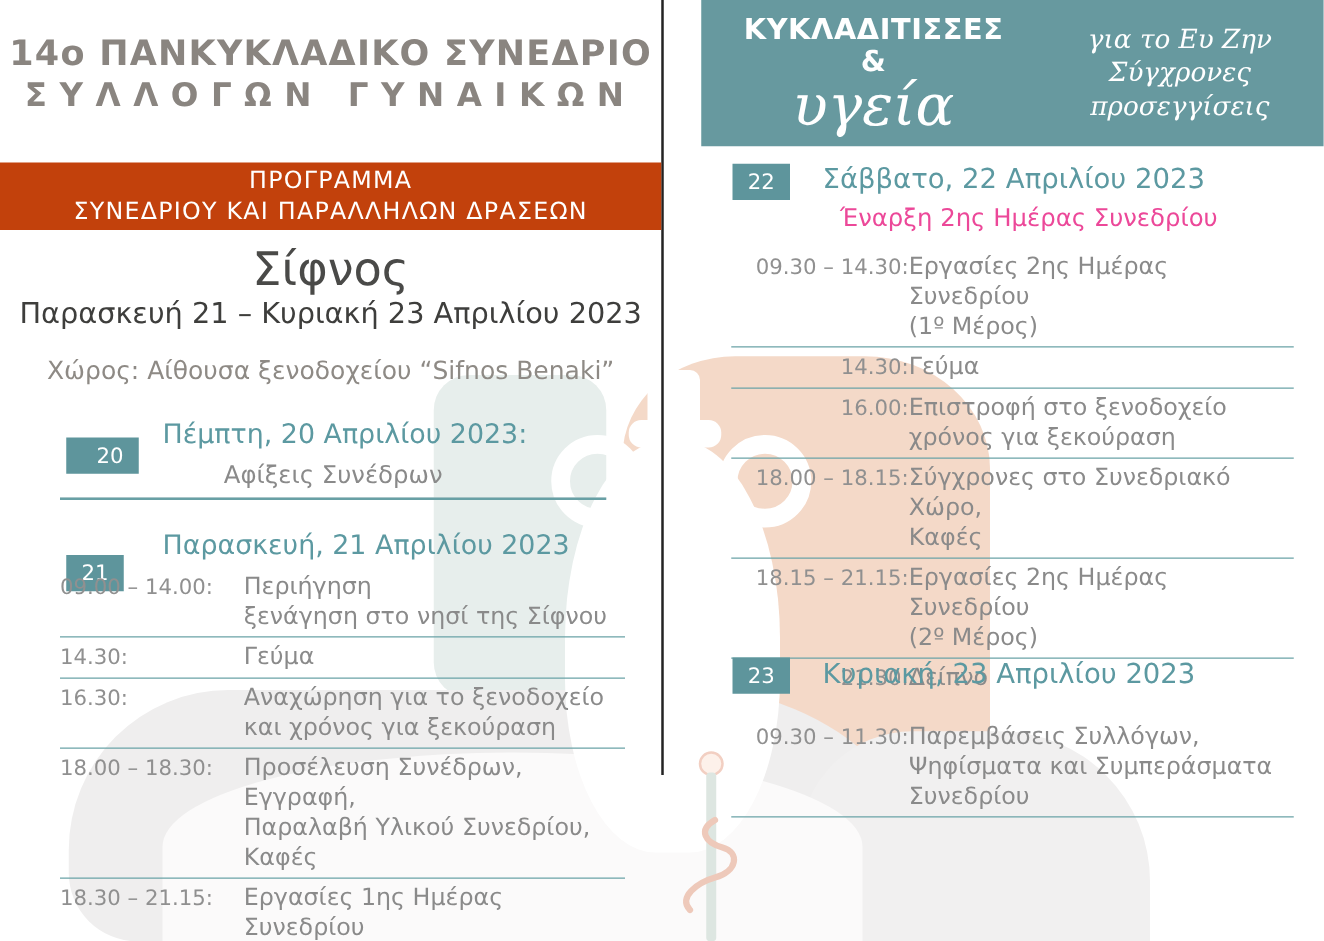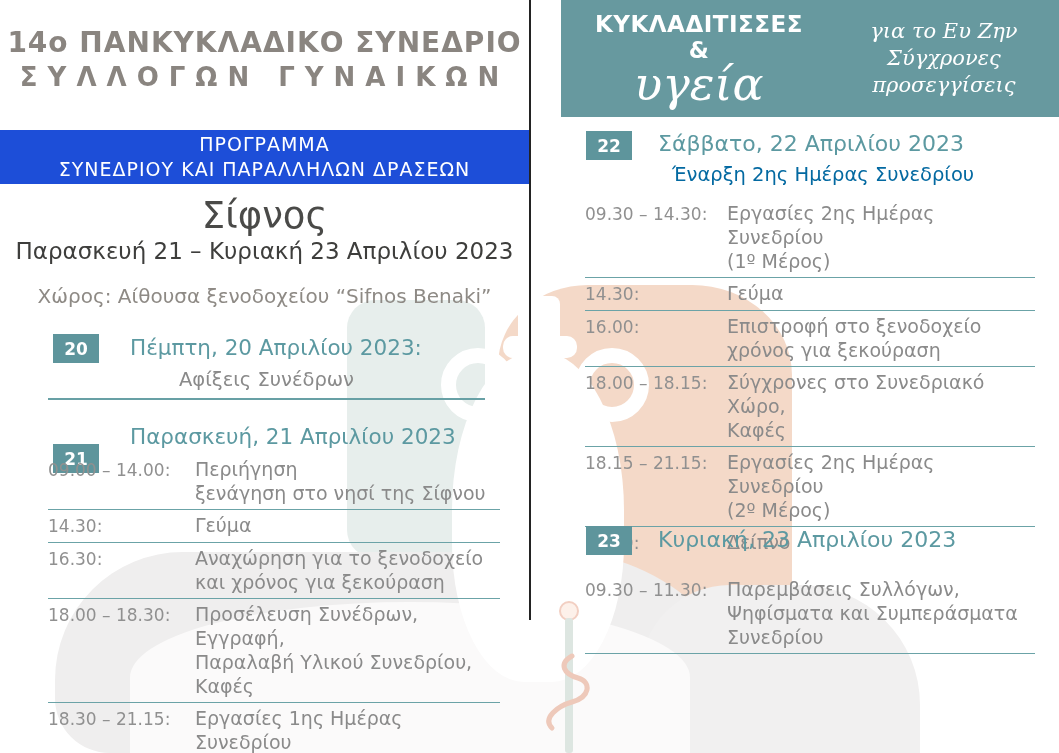--- a/index.html
+++ b/index.html
@@ -25,44 +25,44 @@
   .wm-handle.l{left:441px;top:348px;} .wm-handle.r{left:575px;top:348px;}
   .wm-caduceus{left:538px;top:598px;width:64px;height:155px;}
 
   
   .divider{position:absolute;left:529px;top:0;width:2px;height:620px;background:#232323;z-index:2;}
 
   
   .abs{position:absolute;z-index:3;}
   .teal-line{border-top:2px solid #68a0a5;}
   .badge{width:46px;height:29px;background:#5e959c;color:#ffffff;font-size:17px;
-    display:flex;align-items:center;justify-content:center;font-weight:bold;}
+    display:flex;align-items:center;justify-content:center;font-weight:normal;}
   .day-heading{color:#5c99a1;font-size:21.5px;white-space:nowrap;}
 
   
   .title-block{left:0;top:26px;width:529px;text-align:center;color:#8a8580;font-weight:bold;}
   .title-line1{font-size:28px;letter-spacing:1px;}
   .title-line2{font-size:26px;letter-spacing:10px;margin-top:3px;}
-  .band{left:0;top:130px;width:529px;height:54px;background:#1d4ed8;color:#ffffff;
+  .band{left:0;top:130px;width:529px;height:54px;background:#c2410c;color:#ffffff;
     display:flex;flex-direction:column;align-items:center;justify-content:center;
     font-size:19px;line-height:25px;letter-spacing:1px;}
   .island{left:0;top:194px;width:529px;text-align:center;font-size:37px;color:#4a4a48;}
   .daterange{left:0;top:238px;width:529px;text-align:center;font-size:23px;color:#3e3e3c;}
   .venue{left:0;top:284px;width:529px;text-align:center;font-size:20px;color:#8e8a85;}
 
   .note{left:48px;top:368px;width:437px;text-align:center;font-size:19.5px;color:#8a8a8a;
     padding-bottom:7px;border-bottom:1px solid #d9d9d9;}
   .note-teal{left:48px;top:398px;width:437px;}
 
   .rows{width:452px;}
   .row{display:flex;padding:3px 0 4px;border-bottom:1.5px solid #6ba3a7;}
   .row.no-border{border-bottom:none;}
   .row .time{width:147px;font-size:17px;color:#909090;line-height:24px;padding-top:1px;white-space:nowrap;}
   .row .act{flex:1;font-size:19px;color:#8a8a8a;line-height:24px;}
-  .rows-right .time{width:142px;}
+  .rows-right .time{width:142px;text-align:right;}
 
   
   .brandbox{left:561px;top:0;width:498px;height:117px;background:#67999f;color:#ffffff;
     display:flex;align-items:center;}
   .brand-name{margin-left:34px;width:218px;text-align:center;}
   .brand-name .l1{font-size:23px;font-weight:bold;letter-spacing:0.5px;}
   .brand-name .l2{font-family:"DejaVu Serif",serif;font-style:italic;font-size:46px;line-height:46px;margin-top:-2px;}
   .brand-tagline{margin-left:26px;text-align:center;font-family:"DejaVu Serif",serif;
     font-style:italic;font-size:21px;line-height:27px;}
 </style>
@@ -96,21 +96,21 @@
 
   <div class="abs band">
     <div>ΠΡΟΓΡΑΜΜΑ</div>
     <div>ΣΥΝΕΔΡΙΟΥ ΚΑΙ ΠΑΡΑΛΛΗΛΩΝ ΔΡΑΣΕΩΝ</div>
   </div>
 
   <div class="abs island">Σίφνος</div>
   <div class="abs daterange">Παρασκευή 21 – Κυριακή 23 Απριλίου 2023</div>
   <div class="abs venue">Χώρος: Αίθουσα ξενοδοχείου “Sifnos Benaki”</div>
 
-  <div class="abs badge" style="left:53px;top:334px;">20</div>
+  <div class="abs badge" style="left:53px;top:350px;padding-left:12px;">20</div>
   <div class="abs day-heading" style="left:130px;top:335px;">Πέμπτη, 20 Απριλίου 2023:</div>
   <div class="abs note">Αφίξεις Συνέδρων</div>
   <div class="abs teal-line note-teal"></div>
 
   <div class="abs badge" style="left:53px;top:423px;margin-top:21px;">21</div>
   <div class="abs day-heading" style="left:130px;top:424px;">Παρασκευή, 21 Απριλίου 2023</div>
 
   <div class="abs rows" style="left:48px;top:454px;">
     <div class="row">
       <div class="time">09.00 – 14.00:</div>
@@ -154,21 +154,21 @@
       <div class="l2">υγεία</div>
     </div>
     <div class="brand-tagline">
       <div>για το Ευ Ζην</div>
       <div>Σύγχρονες προσεγγίσεις</div>
     </div>
   </div>
 
   <div class="abs badge" style="left:586px;top:131px;">22</div>
   <div class="abs day-heading" style="left:658px;top:131px;font-size:22px;">Σάββατο, 22 Απριλίου 2023</div>
-  <div class="abs" style="left:672px;top:163px;font-size:19.5px;color:#0369a1;">Έναρξη 2ης Ημέρας Συνεδρίου</div>
+  <div class="abs" style="left:672px;top:163px;font-size:19.5px;color:#ec4899;">Έναρξη 2ης Ημέρας Συνεδρίου</div>
 
   <div class="abs rows rows-right" style="left:585px;top:198px;width:450px;">
     <div class="row">
       <div class="time">09.30 – 14.30:</div>
       <div class="act">
         <div>Εργασίες 2ης Ημέρας Συνεδρίου</div>
         <div>(1º Μέρος)</div>
       </div>
     </div>
     <div class="row">

